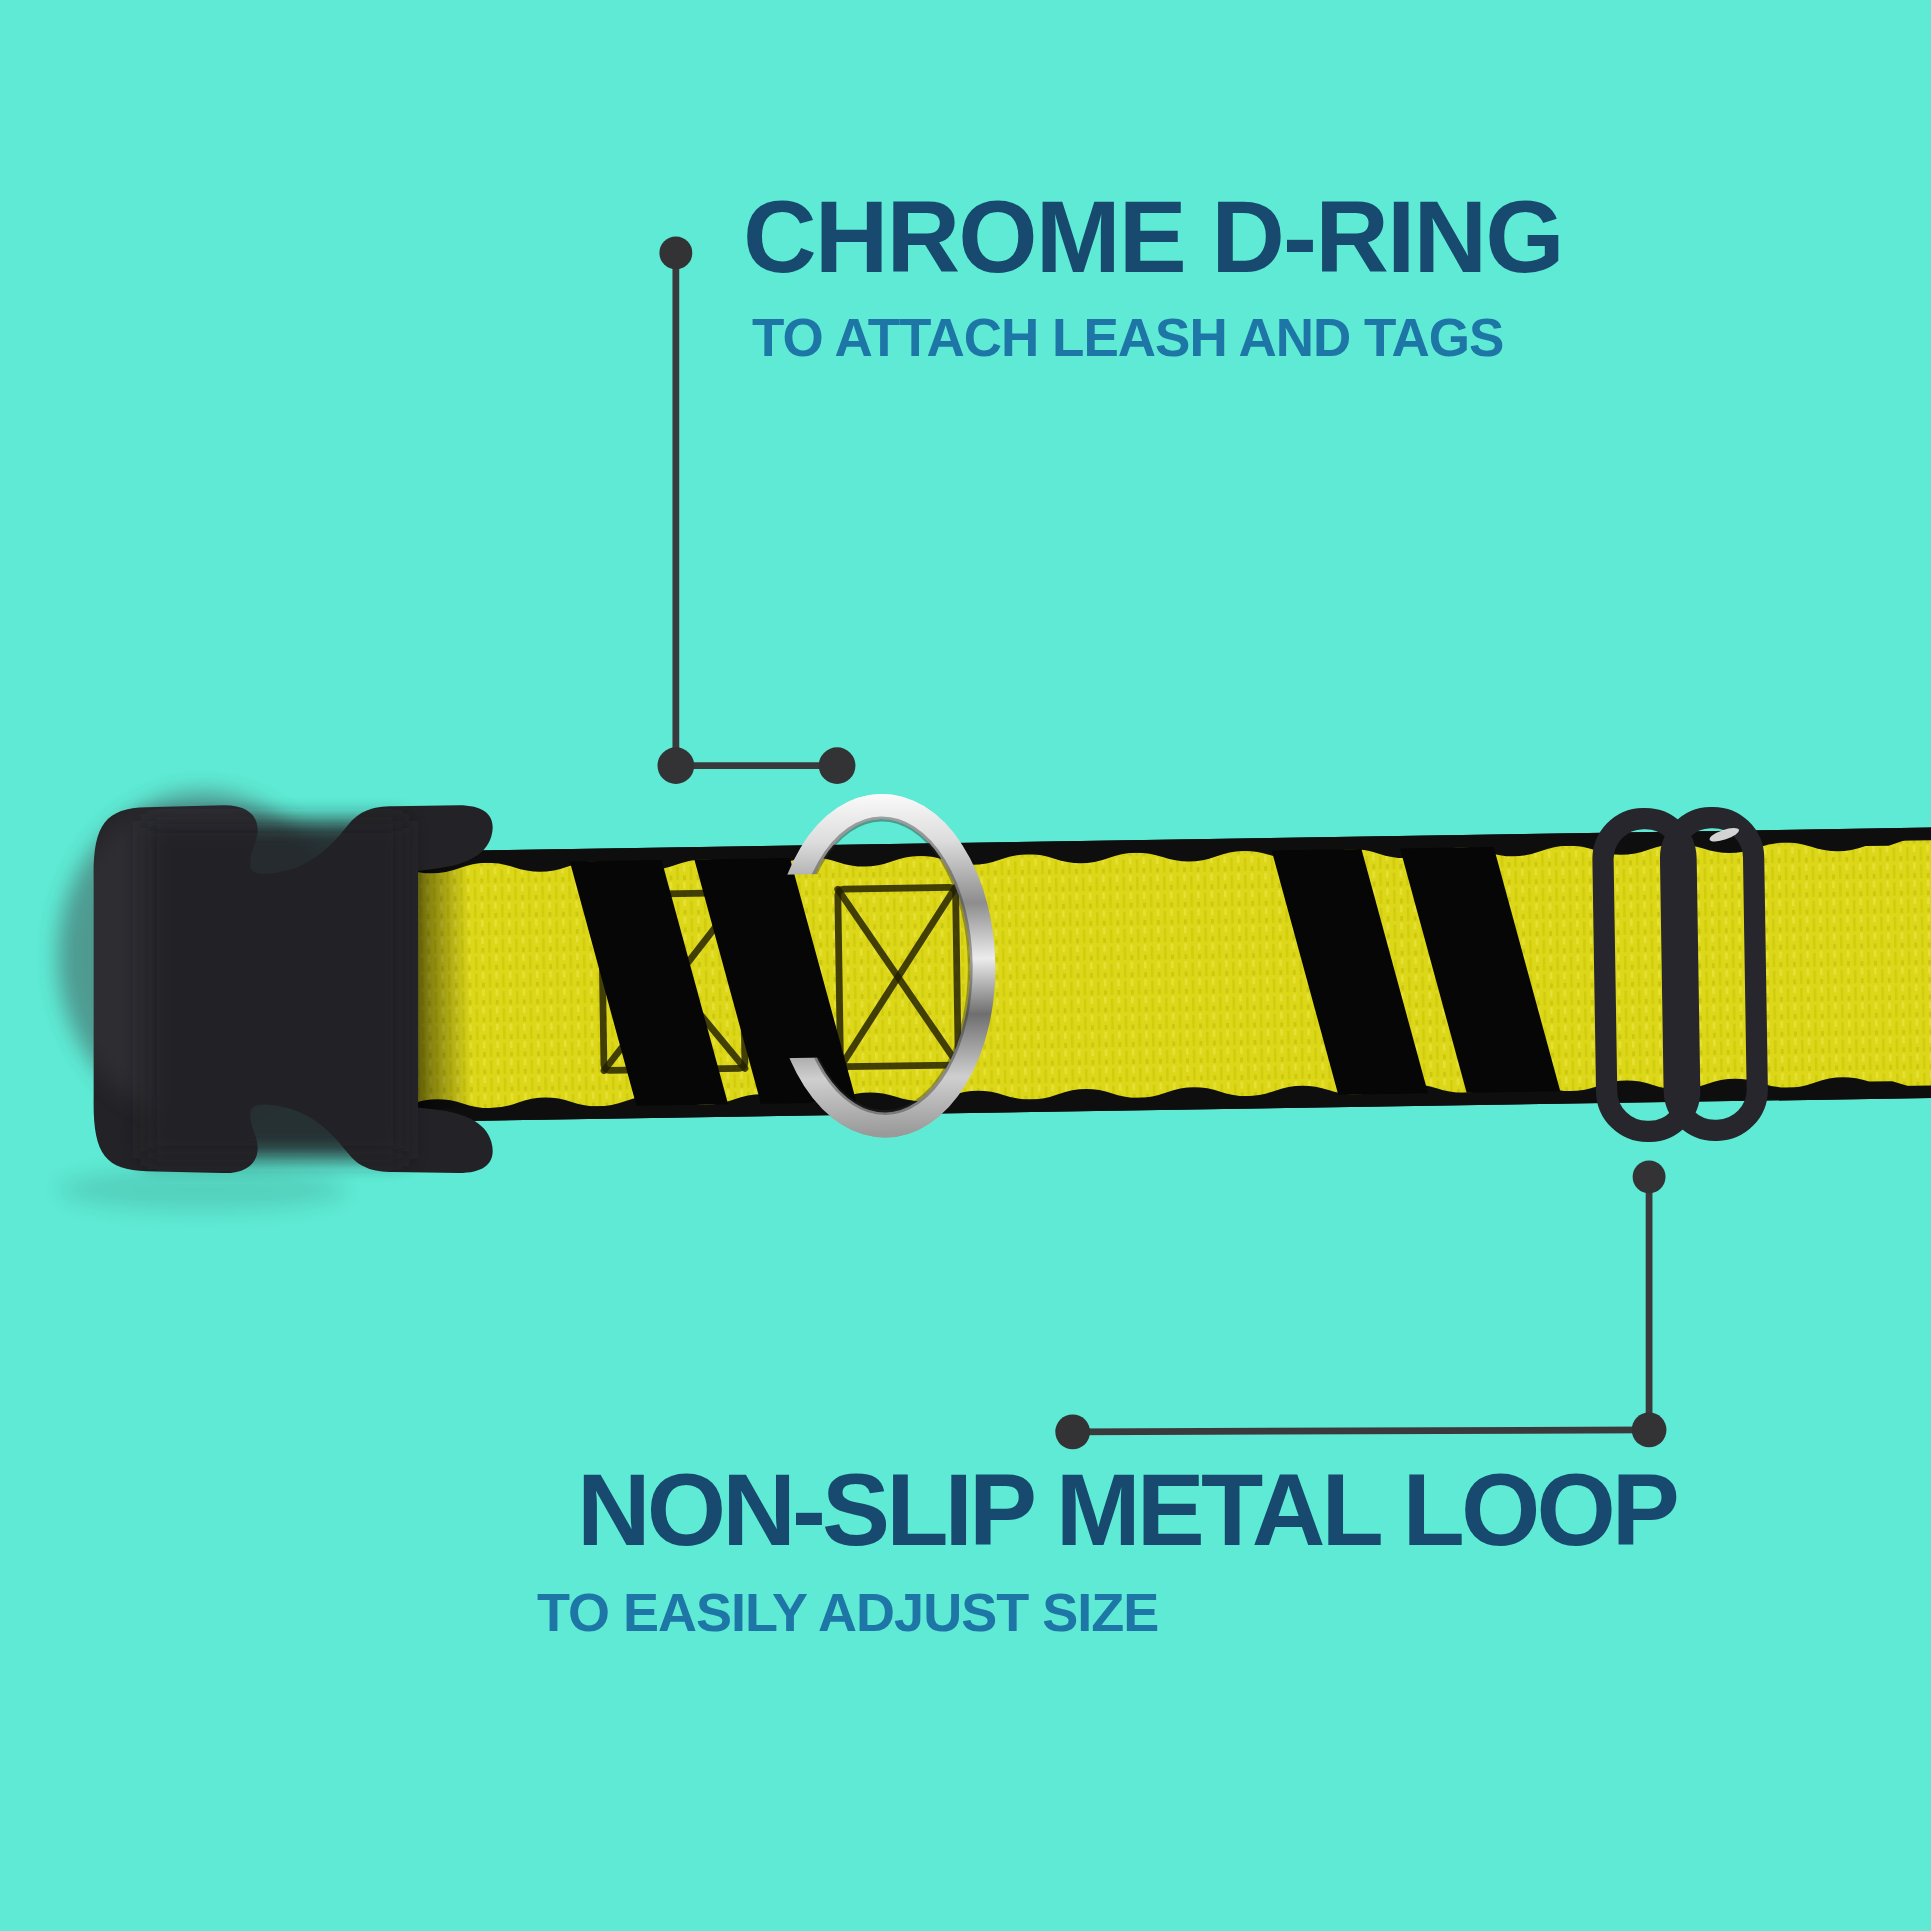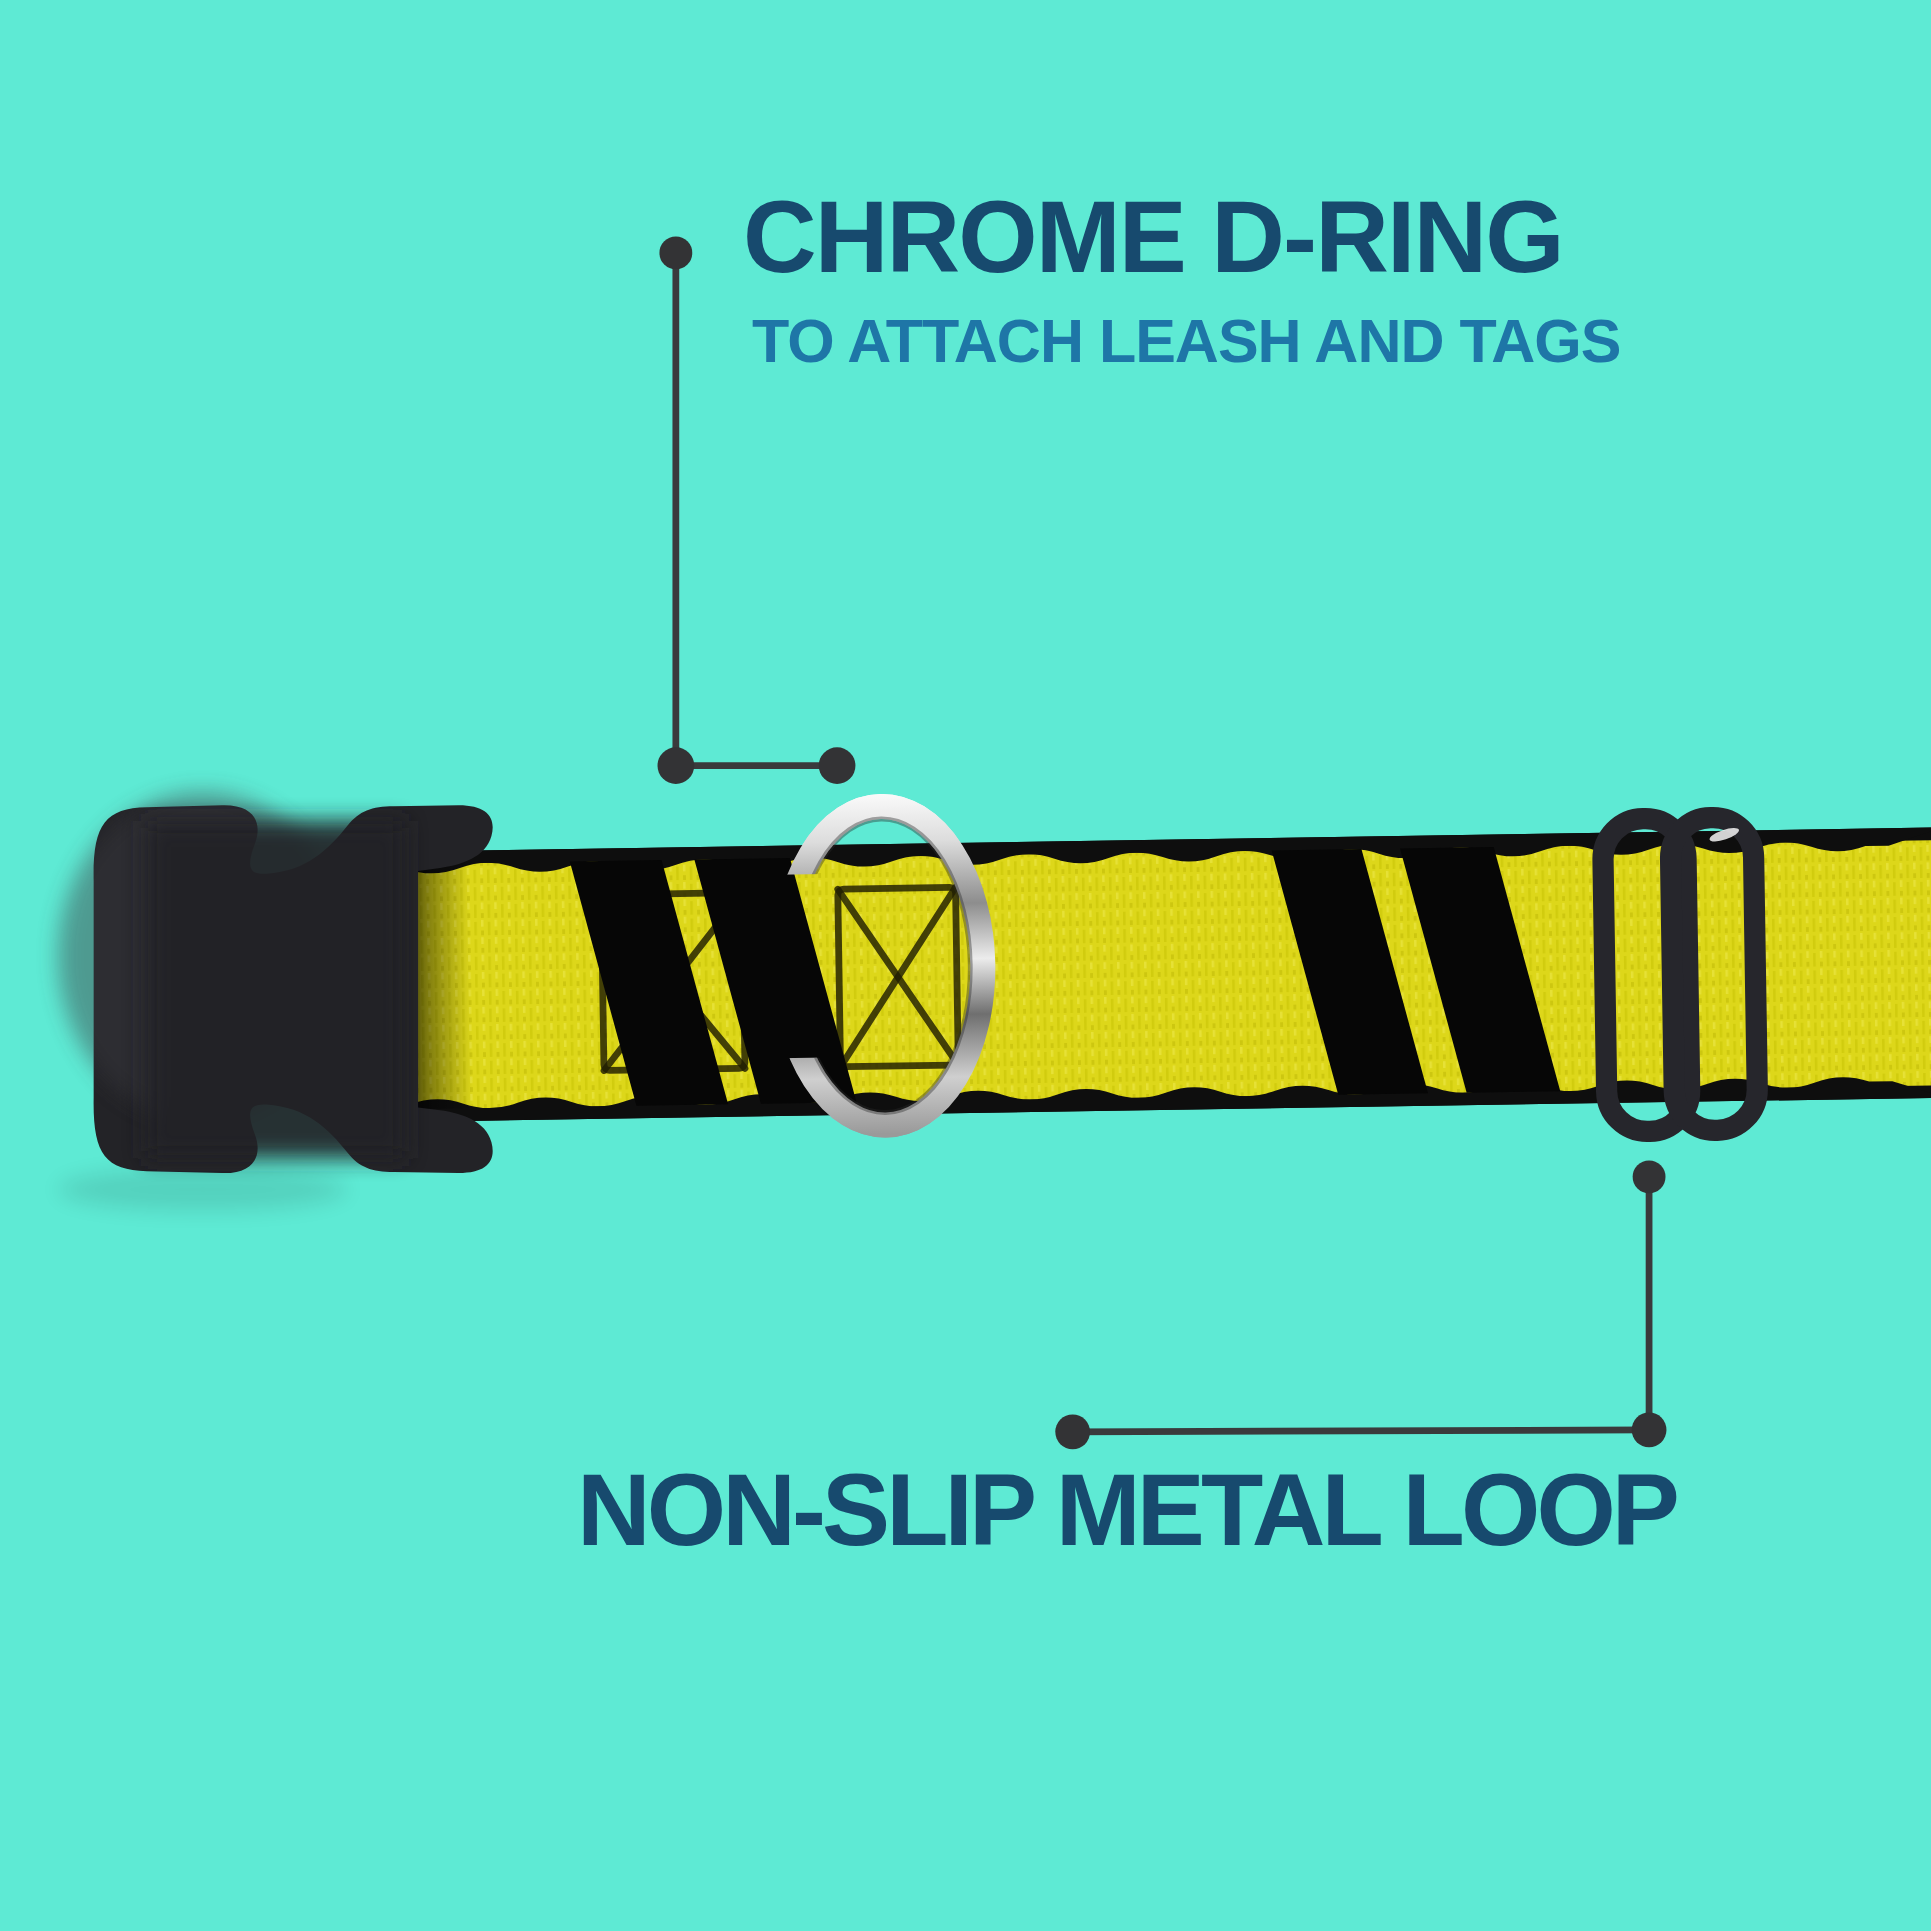--- a/index.html
+++ b/index.html
@@ -12,21 +12,21 @@
   }
   .scene{position:absolute;left:0;top:0;}
   .label{position:absolute;white-space:nowrap;line-height:1;font-weight:bold;}
   .label.title{
     color:var(--title-color,#174A6E);
     font-size:102px;
     letter-spacing:-1.9px;
   }
   .label.subtitle{
     color:var(--subtitle-color,#1E76A7);
-    font-size:61px;
+    font-size:53px;
     letter-spacing:-1px;
   }
   #top-title   {left:743px;  top:186px;}
   #top-sub     {left:752px;  top:311px;}
   #bottom-title{left:533px;  top:1459px; letter-spacing:-3.9px;margin-left:44px;}
   #bottom-sub  {left:537px;  top:1585px; font-size:54px;}
 </style>
 </head>
 <body>
 
@@ -150,14 +150,15 @@
            Z"></path>
       <ellipse cx="210" cy="990" rx="150" ry="170" fill="#3a3a41" opacity="0.45" filter="url(#soft)"></ellipse>
       <path fill="#232327" opacity="0.92" filter="url(#soft)" d="M150,850 L420,850 L420,1200 L150,1200 Z"></path>
     </g>
   </svg>
 
   <div class="label title" id="top-title">CHROME D-RING</div>
   <div class="label subtitle" id="top-sub">TO ATTACH LEASH AND TAGS</div>
 
   <div class="label title" id="bottom-title">NON-SLIP METAL LOOP</div>
+  <div class="label subtitle" id="bottom-sub">TO EASILY ADJUST SIZE</div>
 </div>
 
 
 </body></html>

